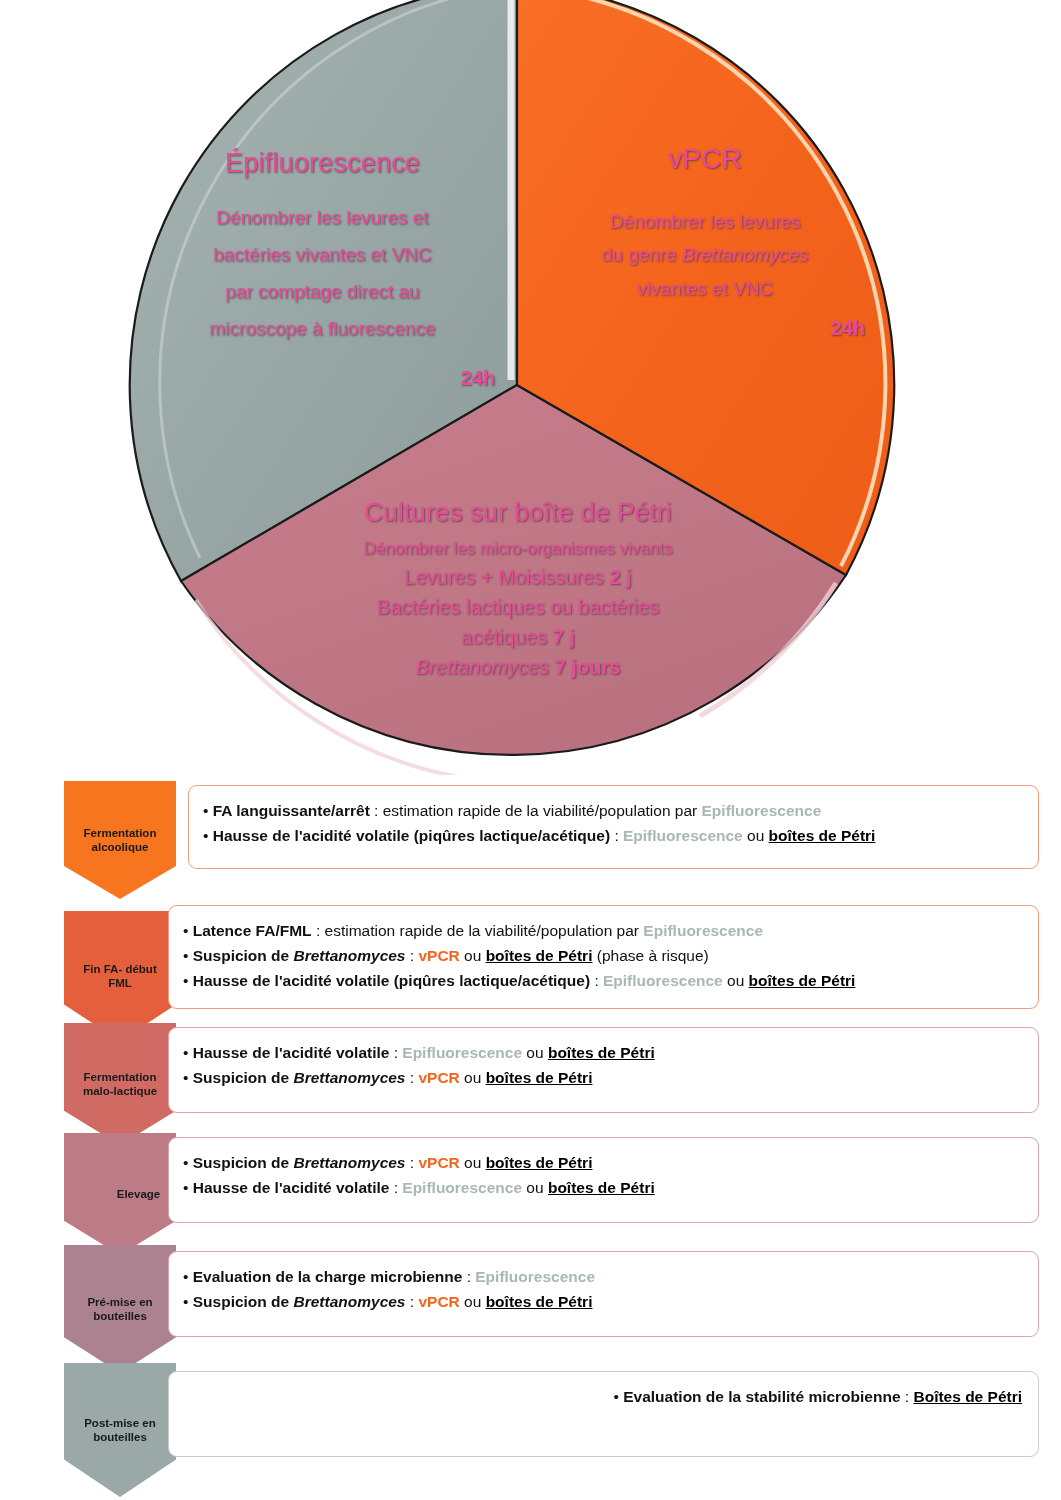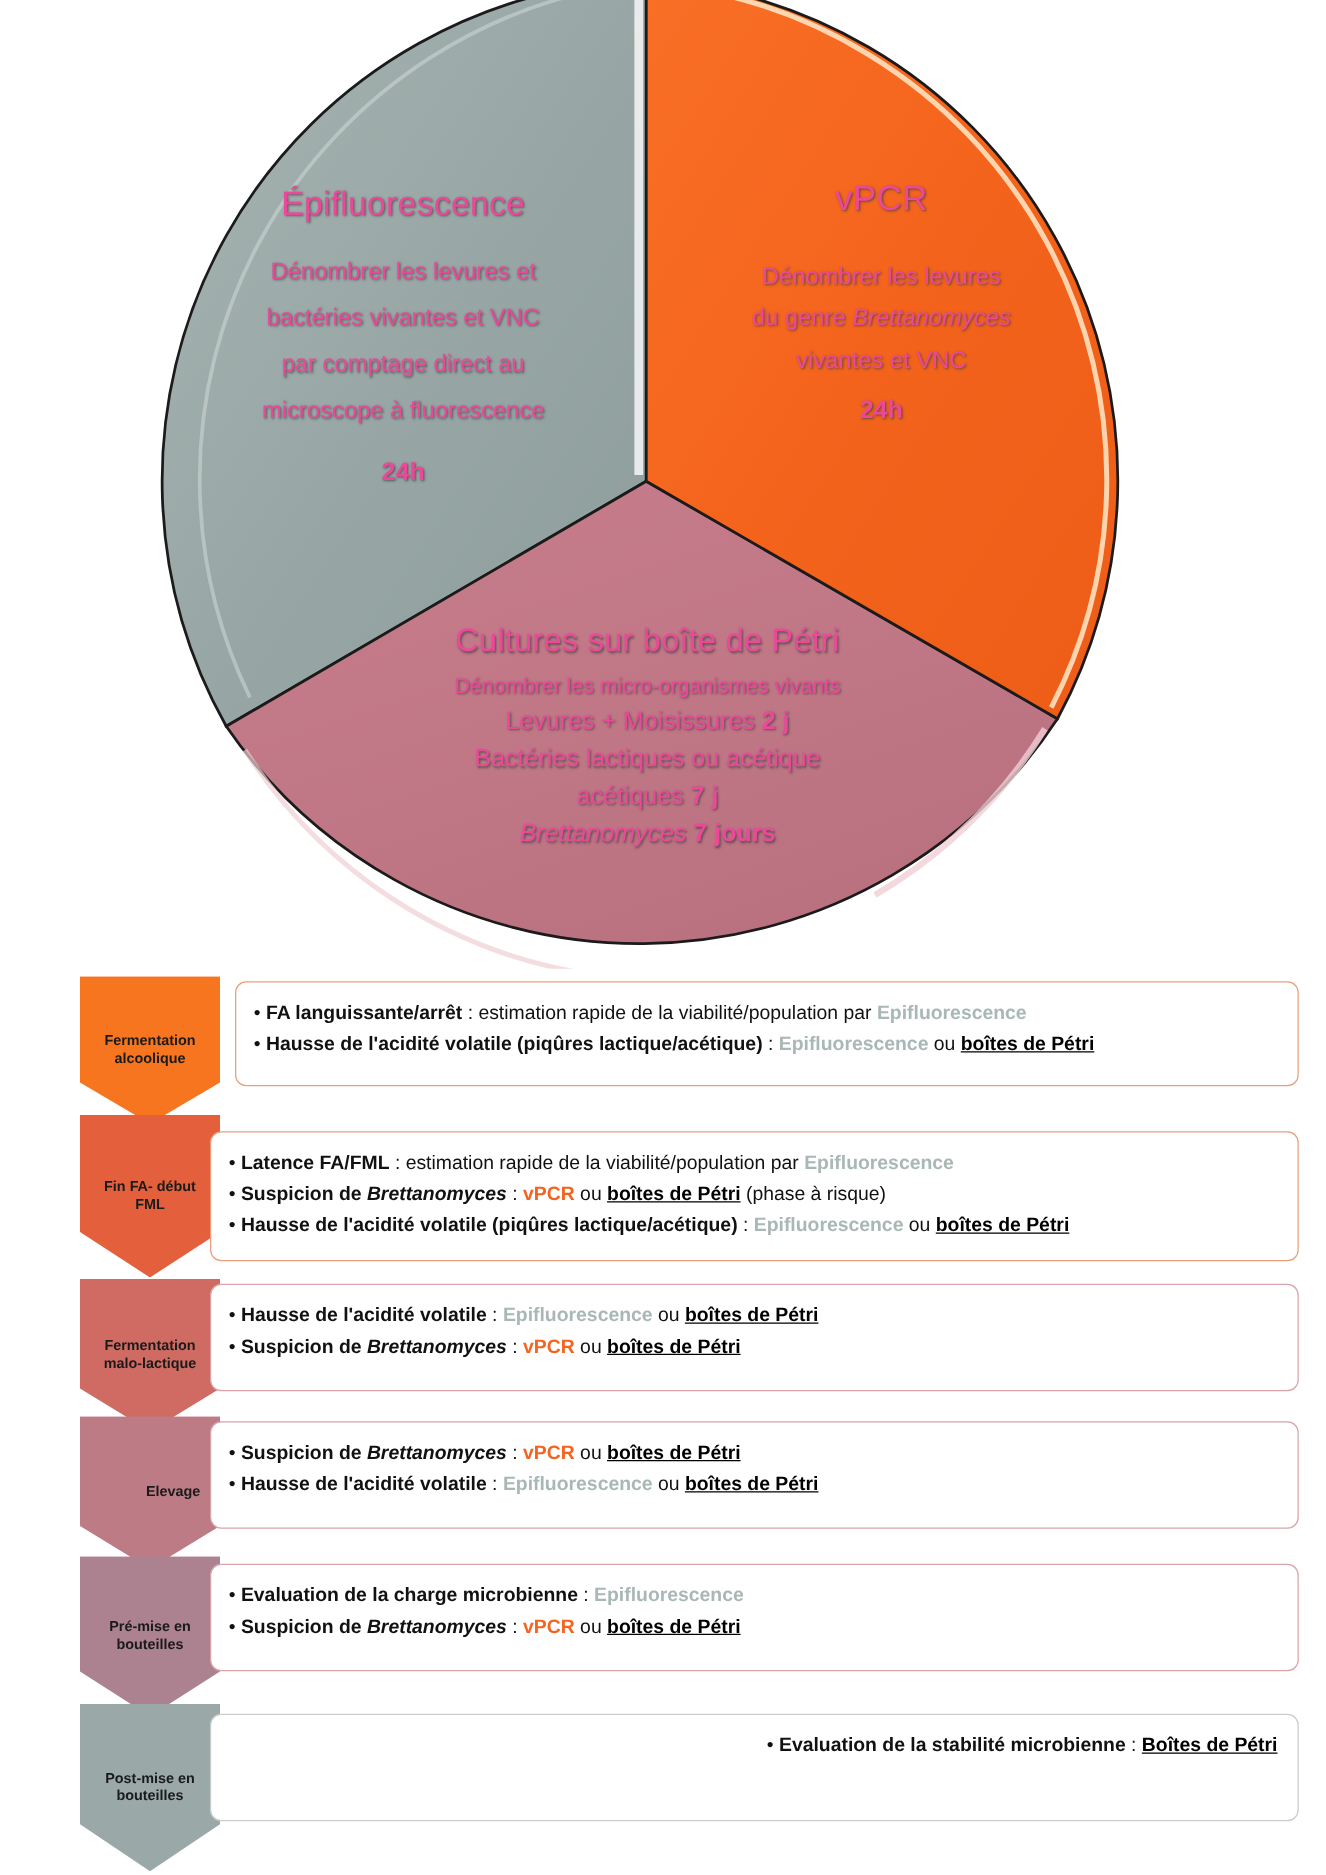--- a/index.html
+++ b/index.html
@@ -14,21 +14,21 @@
 
   
   .pie-wrap { position: absolute; left: 0; top: 0; width: 1061px; height: 775px; }
   .pie-svg { position: absolute; left: 0; top: 0; }
 
   .pie-label { position: absolute; text-align: center; color: #ec4899;
                text-shadow: 1px 1px 2px rgba(60,60,60,.75); pointer-events: none; }
 
   .pie-title { font-size: 27px; font-weight: 400; letter-spacing: .2px; }
   .pie-body  { font-size: 19px; font-weight: 400; line-height: 1.95; }
-  .pie-bold  { font-weight: bold; }
+  .pie-bold  { font-weight: bold; text-align: right; }
 
   
   #epi-block { left: 150px; top: 148px; width: 345px; }
   #epi-block .pie-title { margin-bottom: 20px; }
   #epi-block .pie-bold  { display:block; margin-top: 12px; font-size: 20px; }
 
   
   #vpcr-block { left: 545px; top: 143px; width: 320px; }
   #vpcr-block .pie-title { margin-bottom: 30px; font-size: 28px; }
   #vpcr-block .pie-body { line-height: 1.75; }
@@ -130,40 +130,40 @@
         <span class="pie-bold">24h</span>
       </div>
     </div>
 
     <div class="pie-label" id="cult-block">
       <div class="pie-title">Cultures sur boîte de Pétri</div>
       <div class="line-sm">Dénombrer les micro-organismes vivants</div>
       <div class="line-md">
         <span>Levures + Moisissures </span><span class="pie-bold">2 j</span>
       </div>
-      <div class="line-md">Bactéries  lactiques ou acétique</div>
+      <div class="line-md">Bactéries  lactiques ou bactéries</div>
       <div class="line-md">
         <span>acétiques </span><span class="pie-bold">7 j</span>
       </div>
       <div class="line-md">
         <span class="ital">Brettanomyces</span><span class="pie-bold"> 7 jours</span>
       </div>
     </div>
   </div>
 
   <div class="flow" id="flow-root">
       <div class="arrow" style="top: 6px; height: 118px; background: rgb(247, 117, 31);">
         <span>Fermentation</span>
         <span>alcoolique</span>
       </div>
       <div class="card " style="top: 10px; min-height: 84px; margin-left: 20px;">
         <div class="bullet"><span class="dot">• </span><span class="b">FA languissante/arrêt</span><span class="n"> : </span><span class="n">estimation rapide de la viabilité/population par </span><span class="epi">Epifluorescence</span></div>
         <div class="bullet"><span class="dot">• </span><span class="b">Hausse de l'acidité volatile (piqûres lactique/acétique)</span><span class="n"> : </span><span class="epi">Epifluorescence</span><span class="n"> ou </span><span class="petri">boîtes de Pétri</span></div>
       </div>
-      <div class="arrow" style="top: 117px; height: 130px; background: rgb(228, 96, 60);">
+      <div class="arrow" style="top: 136px; height: 130px; background: rgb(228, 96, 60);">
         <span>Fin FA- début</span>
         <span>FML</span>
       </div>
       <div class="card " style="top: 130px; min-height: 104px;">
         <div class="bullet"><span class="dot">• </span><span class="b">Latence FA/FML</span><span class="n"> : </span><span class="n">estimation rapide de la viabilité/population par </span><span class="epi">Epifluorescence</span></div>
         <div class="bullet"><span class="dot">• </span><span class="b">Suspicion de </span><span class="bi">Brettanomyces</span><span class="n"> : </span><span class="vpcr">vPCR</span><span class="n"> ou </span><span class="petri">boîtes de Pétri</span><span class="n"> (phase à risque)</span></div>
         <div class="bullet"><span class="dot">• </span><span class="b">Hausse de l'acidité volatile (piqûres lactique/acétique)</span><span class="n"> : </span><span class="epi">Epifluorescence</span><span class="n"> ou </span><span class="petri">boîtes de Pétri</span></div>
       </div>
       <div class="arrow" style="top: 248px; height: 122px; background: rgb(207, 107, 98);">
         <span>Fermentation</span>

